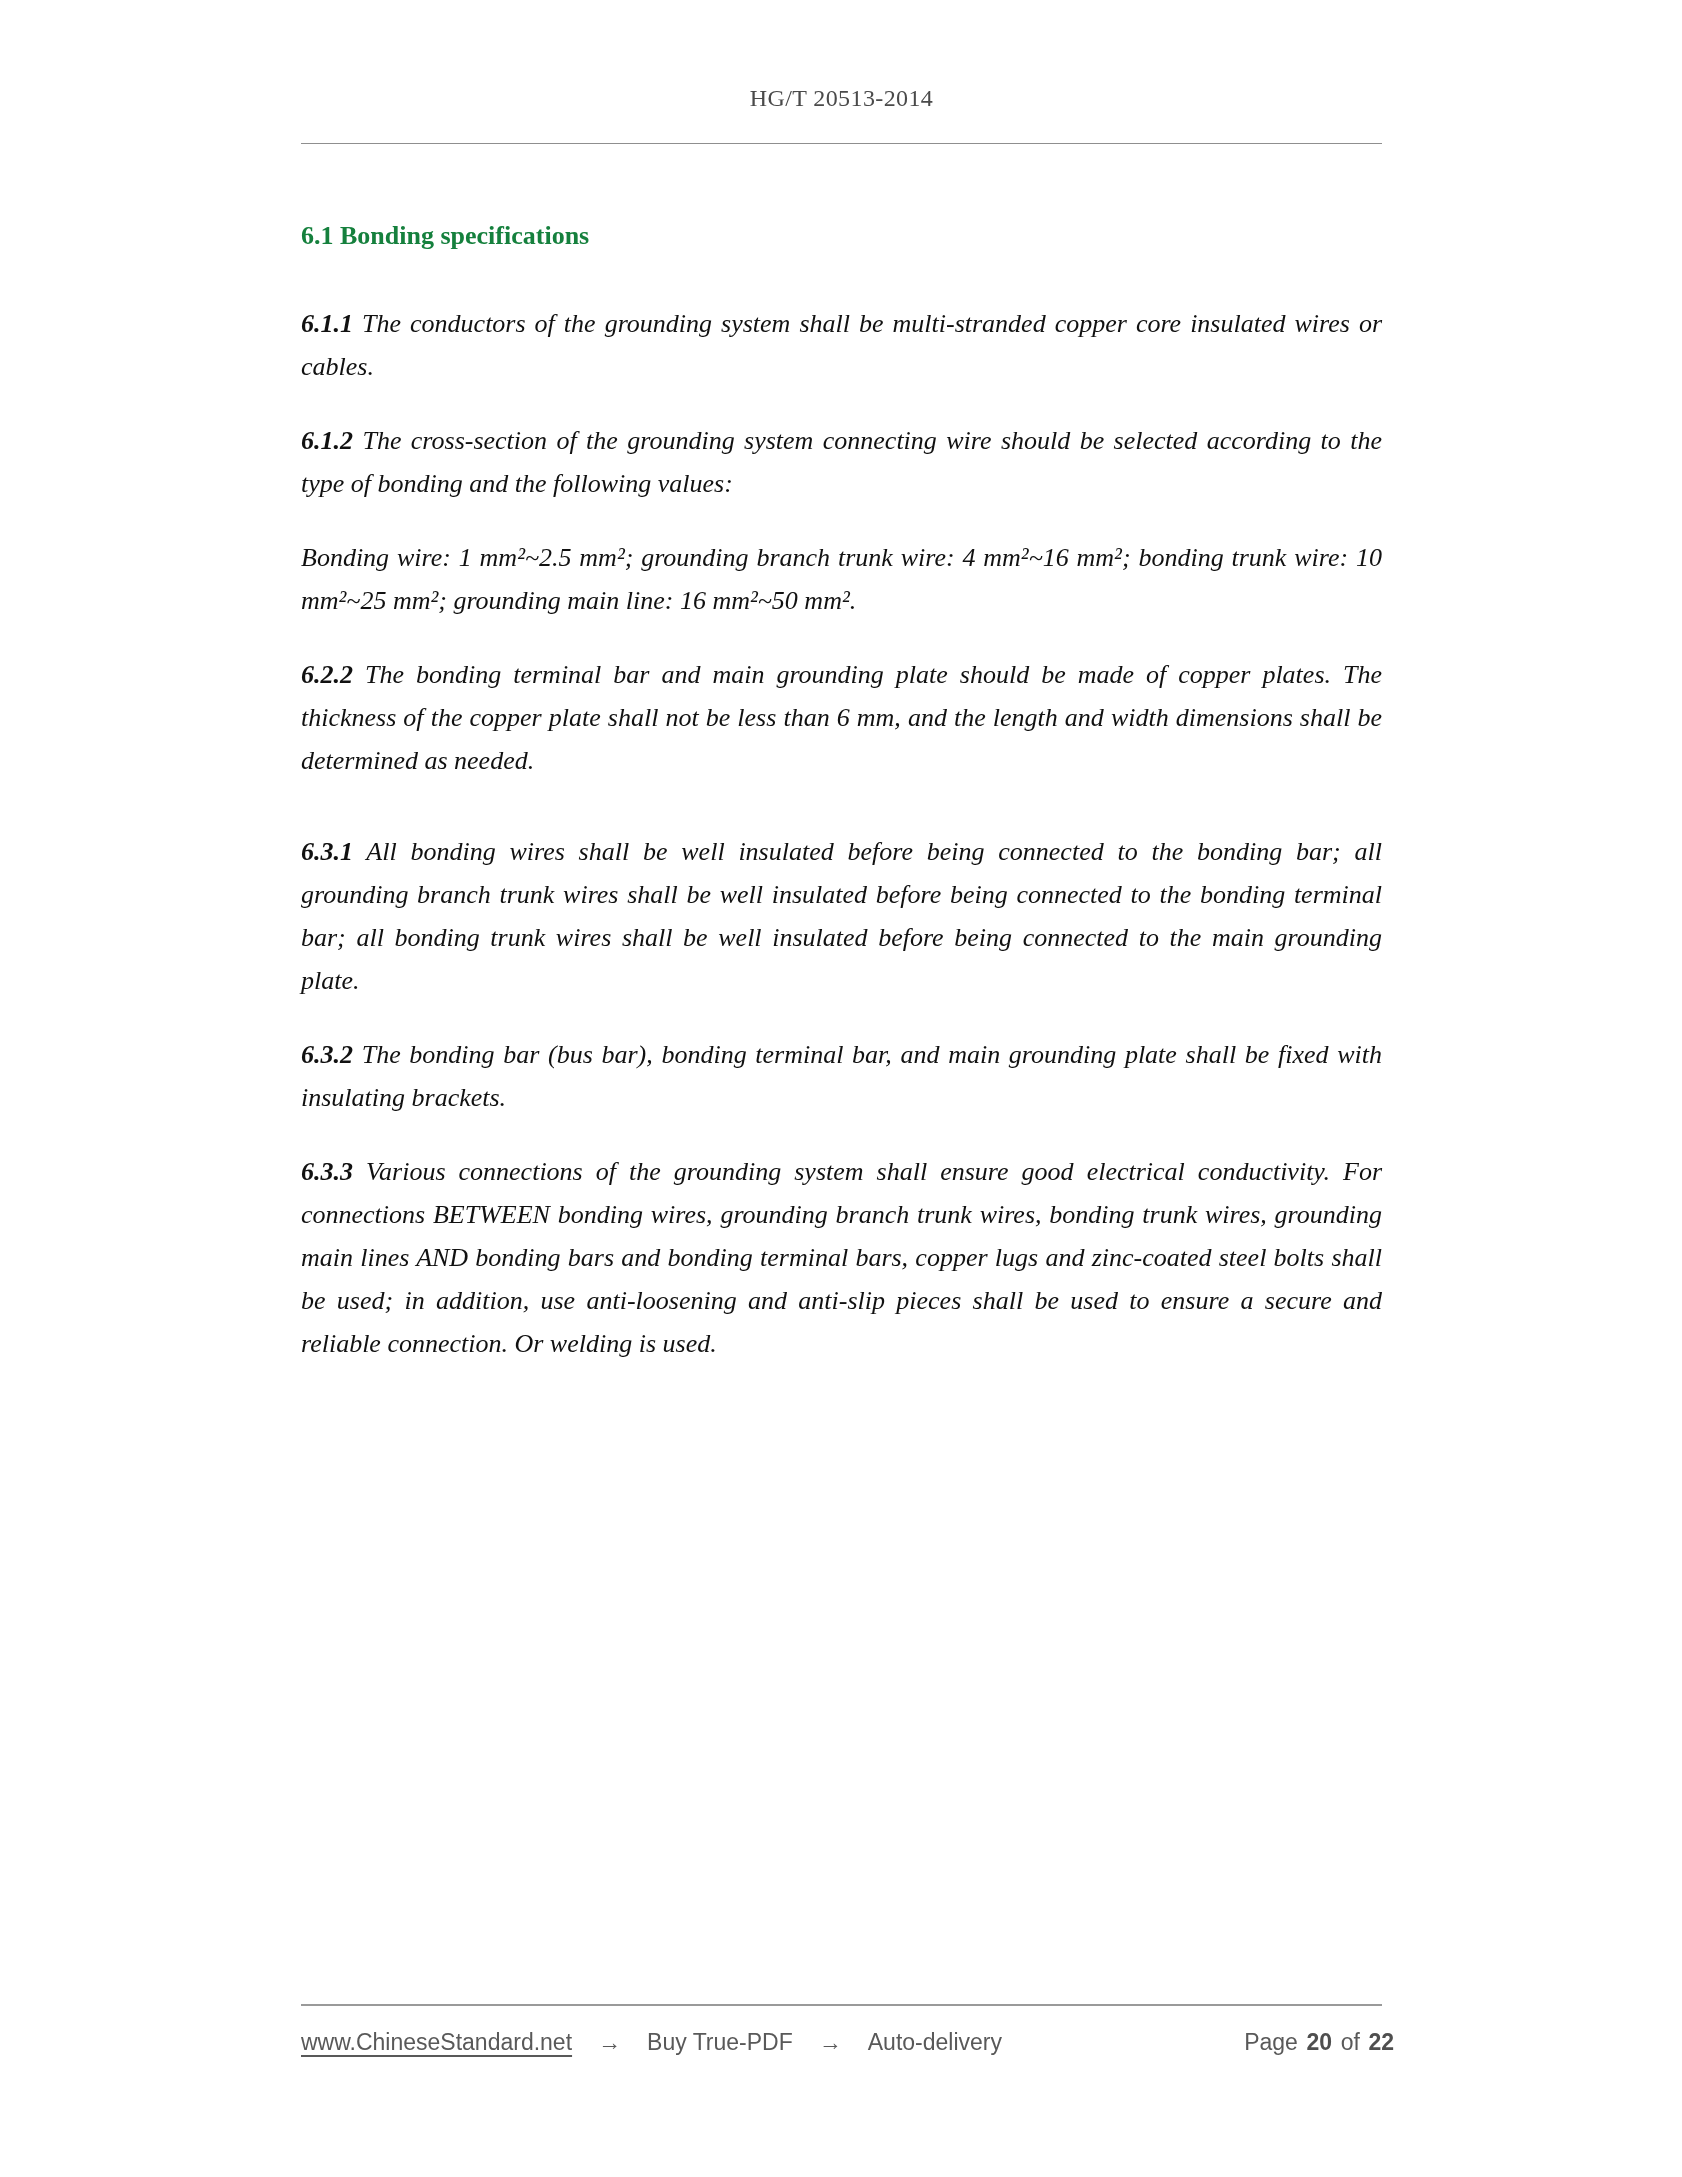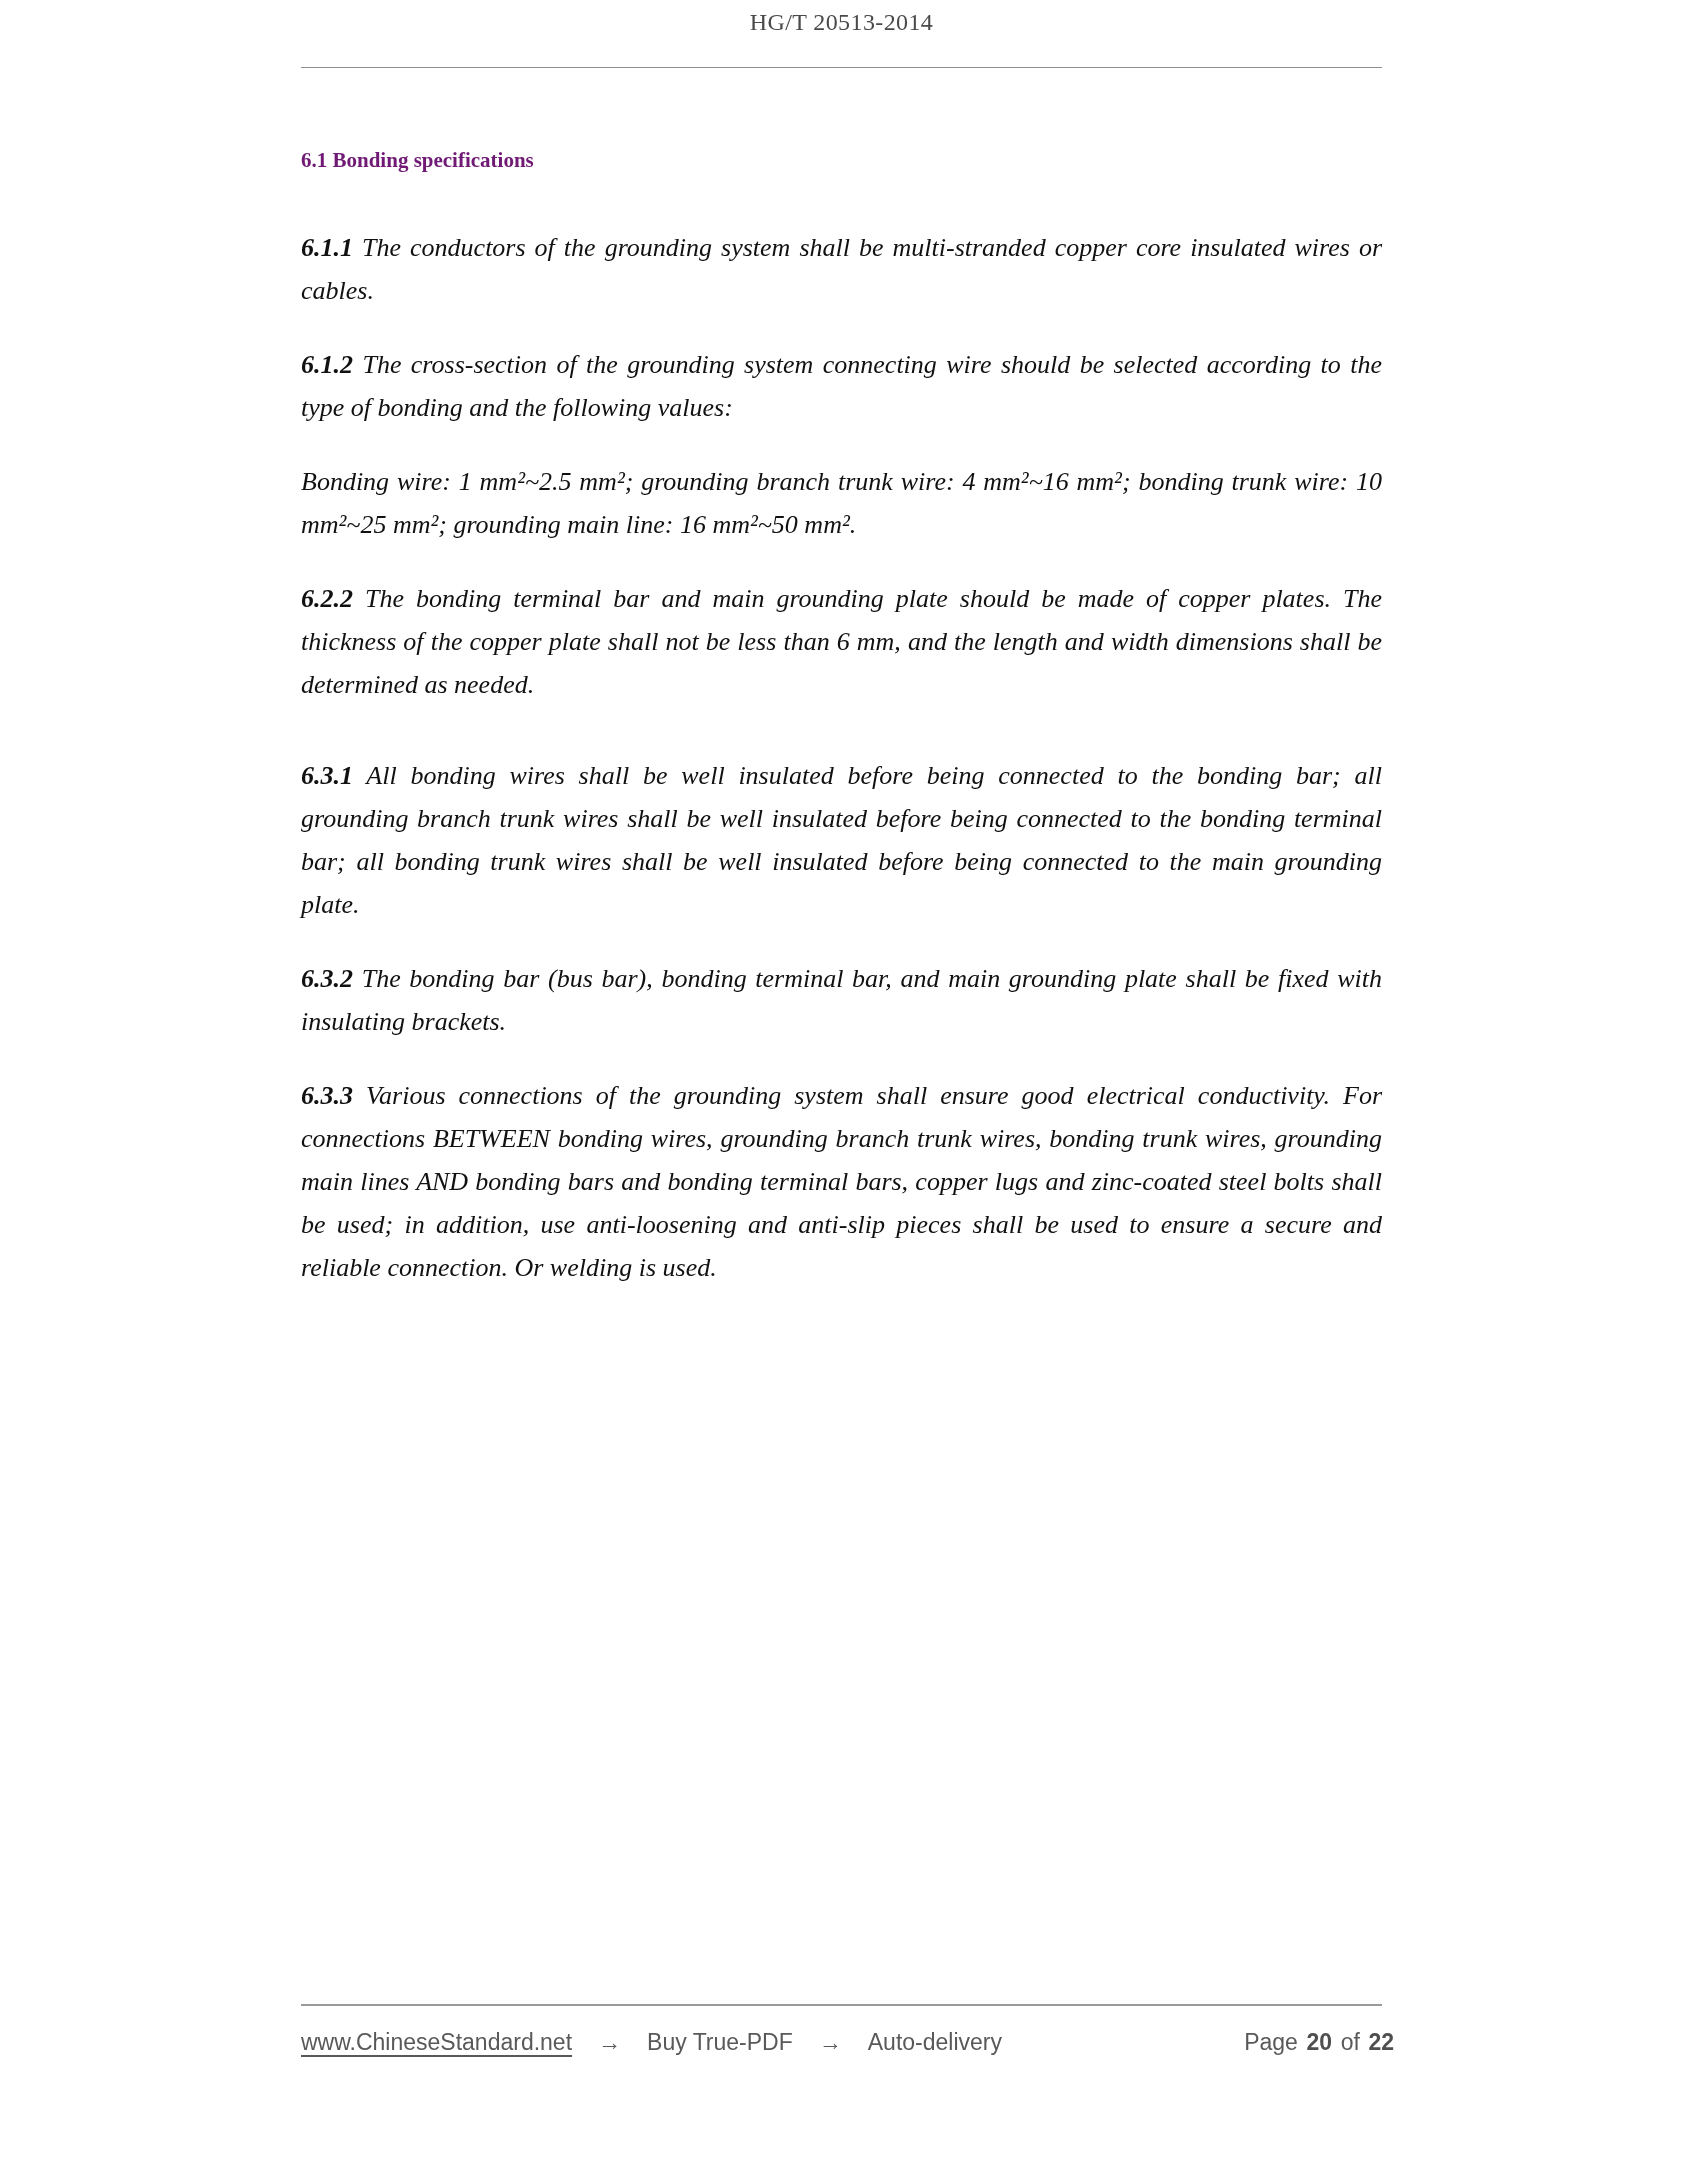--- a/index.html
+++ b/index.html
@@ -11,21 +11,22 @@
     position: relative;
     width: 1683px;
     height: 2177px;
     background: #ffffff;
     font-family: "Liberation Serif", serif;
     color: #1a1a1a;
     overflow: hidden;
   }
   .content {
     width: 1081px;
-    margin: 7px auto;
+    margin: 0 auto;
+    padding-top: 83px;
   }
   .doc-number {
     text-align: center;
     font-size: 24px;
     line-height: 31px;
     color: #4a4a4a;
     letter-spacing: 0.4px;
   }
   .header-rule {
     height: 0;
@@ -39,24 +40,24 @@
     line-height: 47px;
     font-weight: bold;
     color: #000000;
   }
   .doc-title .title-number {
     display: inline-block;
     margin-right: 38px;
   }
   .section-heading {
     margin: 57px 0 0 0;
-    font-size: 21px;
+    font-size: 26px;
     line-height: 36px;
     font-weight: bold;
-    color: #701a75;
+    color: #15803d;
   }
   .section-heading.first {
     margin-top: 74px;
   }
   .body-para {
     margin: 31px 0 0 0;
     font-size: 26px;
     line-height: 43px;
     text-align: justify;
     color: #111111;

